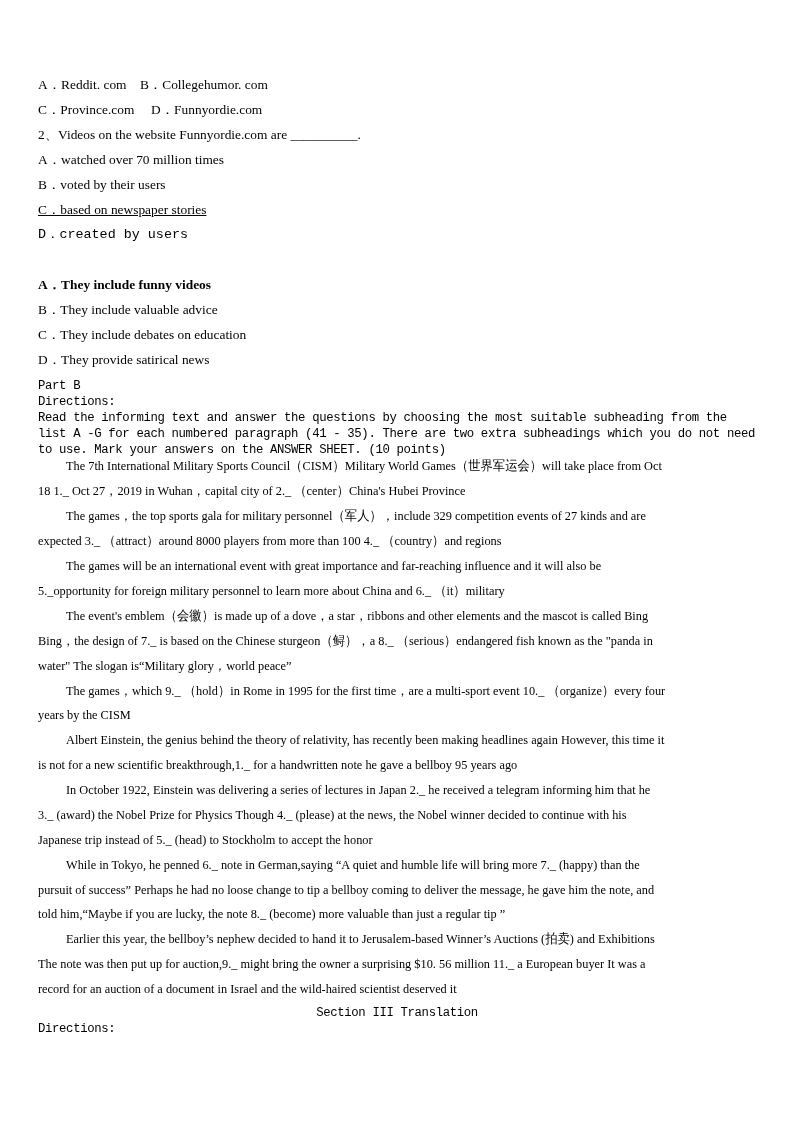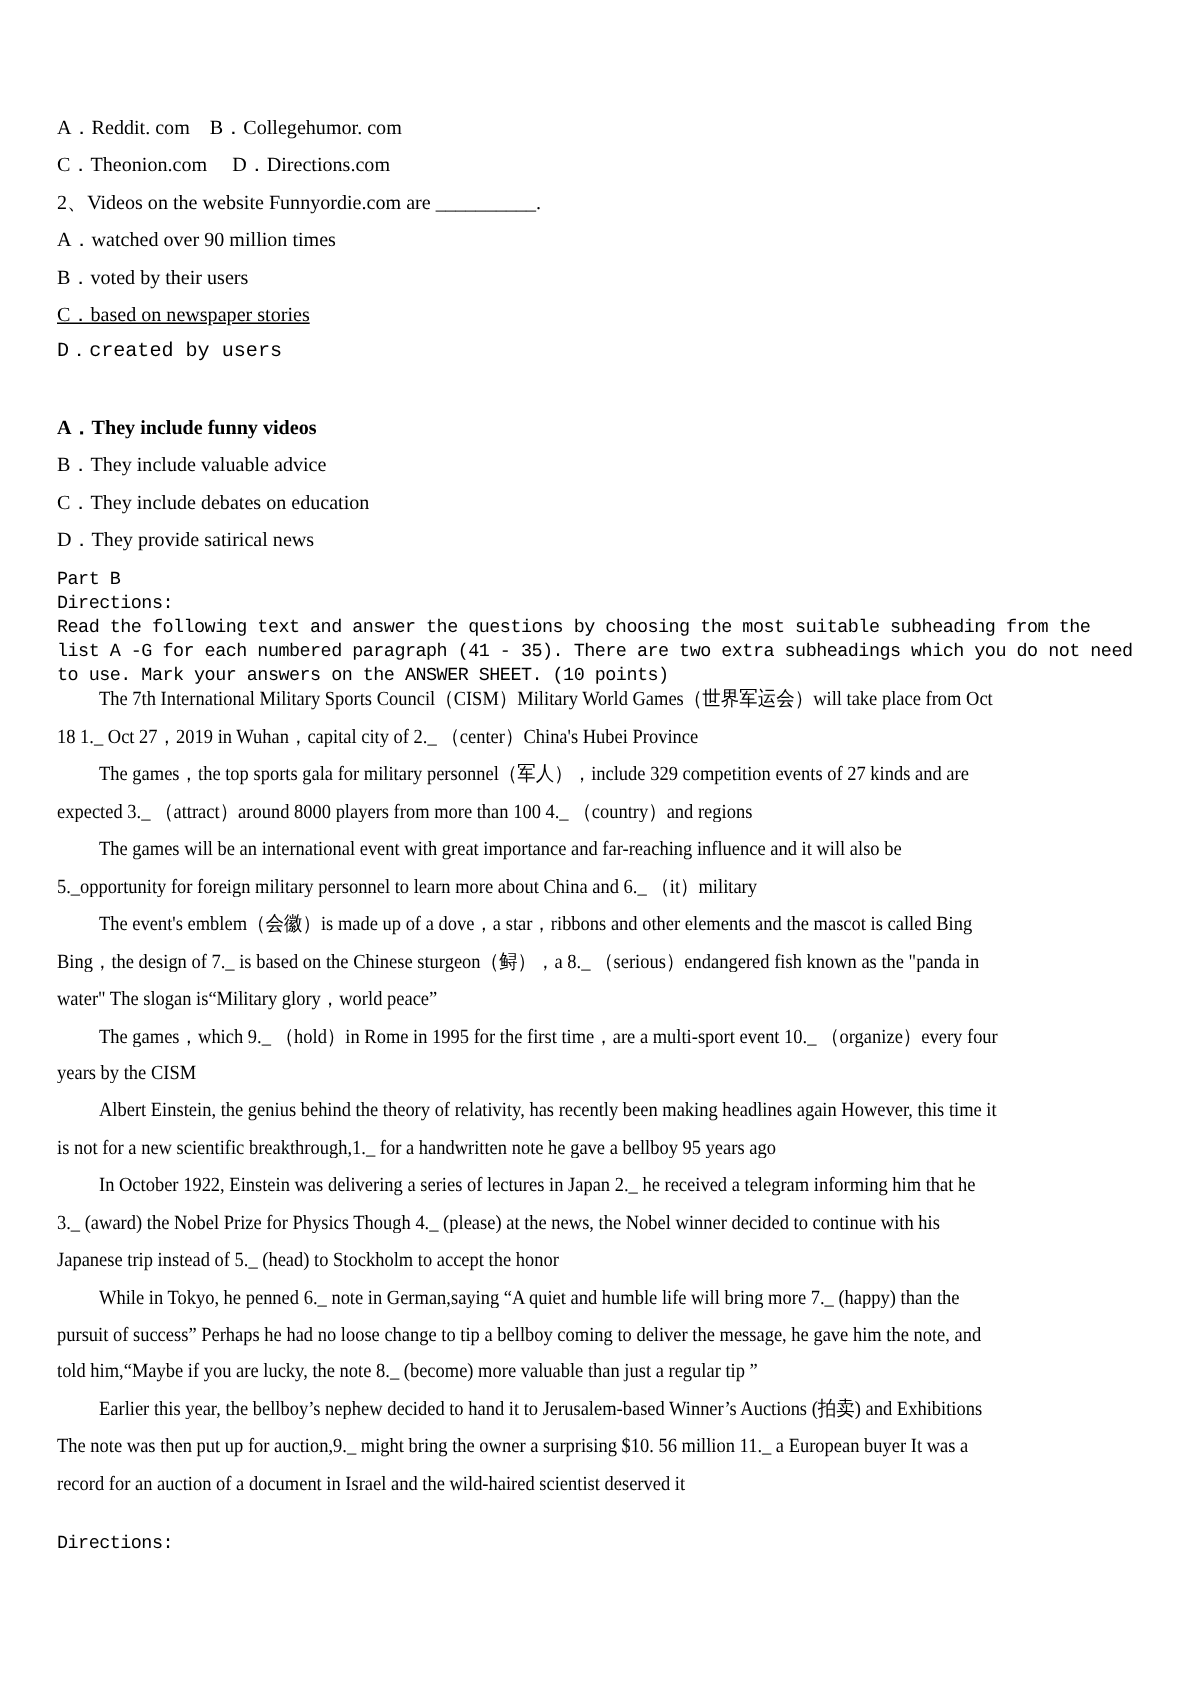--- a/index.html
+++ b/index.html
@@ -11,36 +11,36 @@
   .indent { left: 66px; }
   .narrow { transform-origin: 0 0; }
   .center { left: 0; width: 794px; text-align: center; }
 </style>
 </head>
 <body>
 
 <div class="page">
 
   <div class="line serif" style="top:77px;">A．Reddit. com　B．Collegehumor. com</div>
-  <div class="line serif" style="top:102px;">C．Theonion.com　 D．Directions.com</div>
+  <div class="line serif" style="top:102px;">C．Province.com　 D．Funnyordie.com</div>
 
   <div class="line serif" style="top:127px;">2、Videos on the website Funnyordie.com are __________.</div>
-  <div class="line serif" style="top:152px;">A．watched over 90 million times</div>
+  <div class="line serif" style="top:152px;">A．watched over 70 million times</div>
   <div class="line serif" style="top:177px;">B．voted by their users</div>
   <div class="line serif" style="top:202px;text-decoration:underline;">C．based on newspaper stories</div>
   <div class="line serif" style="top:227px;font-family:Liberation Mono, monospace;">D．created by users</div>
 
   <div class="line serif" style="top:277px;font-weight:bold;">A．They include funny videos</div>
   <div class="line serif" style="top:302px;">B．They include valuable advice</div>
   <div class="line serif" style="top:327px;">C．They include debates on education</div>
   <div class="line serif" style="top:352px;">D．They provide satirical news</div>
 
   <div class="line mono" style="top:378px;font-family:Liberation Mono, monospace;">Part B</div>
   <div class="line mono" style="top:394px;">Directions:</div>
-  <div class="line mono" style="top:410px;">Read the following text and answer the questions by choosing the most suitable subheading from the</div>
+  <div class="line mono" style="top:410px;">Read the informing text and answer the questions by choosing the most suitable subheading from the</div>
   <div class="line mono" style="top:426px;">list A -G for each numbered paragraph (41 - 35). There are two extra subheadings which you do not need</div>
   <div class="line mono" style="top:442px;">to use. Mark your answers on the ANSWER SHEET. (10 points)</div>
 
   <div class="line serif indent narrow" style="top:458px; transform:scaleX(0.92);">The 7th International Military Sports Council（CISM）Military World Games（世界军运会）will take place from Oct</div>
   <div class="line serif narrow" style="top:483px; transform:scaleX(0.92);">18 1._ Oct 27，2019 in Wuhan，capital city of 2._ （center）China's Hubei Province</div>
   <div class="line serif indent narrow" style="top:508px; transform:scaleX(0.92);">The games，the top sports gala for military personnel（军人），include 329 competition events of 27 kinds and are</div>
   <div class="line serif narrow" style="top:533px; transform:scaleX(0.92);">expected 3._ （attract）around 8000 players from more than 100 4._ （country）and regions</div>
   <div class="line serif indent narrow" style="top:558px; transform:scaleX(0.92);">The games will be an international event with great importance and far-reaching influence and it will also be</div>
   <div class="line serif narrow" style="top:583px; transform:scaleX(0.92);">5._opportunity for foreign military personnel to learn more about China and 6._ （it）military</div>
   <div class="line serif indent narrow" style="top:608px; transform:scaleX(0.92);">The event's emblem（会徽）is made up of a dove，a star，ribbons and other elements and the mascot is called Bing</div>
@@ -54,15 +54,16 @@
   <div class="line serif indent narrow" style="top:782px; transform:scaleX(0.92);">In October 1922, Einstein was delivering a series of lectures in Japan 2._ he received a telegram informing him that he</div>
   <div class="line serif narrow" style="top:807px; transform:scaleX(0.92);">3._ (award) the Nobel Prize for Physics Though 4._ (please) at the news, the Nobel winner decided to continue with his</div>
   <div class="line serif narrow" style="top:832px; transform:scaleX(0.92);">Japanese trip instead of 5._ (head) to Stockholm to accept the honor</div>
   <div class="line serif indent narrow" style="top:857px; transform:scaleX(0.92);">While in Tokyo, he penned 6._ note in German,saying “A quiet and humble life will bring more 7._ (happy) than the</div>
   <div class="line serif narrow" style="top:882px; transform:scaleX(0.92);">pursuit of success” Perhaps he had no loose change to tip a bellboy coming to deliver the message, he gave him the note, and</div>
   <div class="line serif narrow" style="top:906px; transform:scaleX(0.92);">told him,“Maybe if you are lucky, the note 8._ (become) more valuable than just a regular tip ”</div>
   <div class="line serif indent narrow" style="top:931px; transform:scaleX(0.92);">Earlier this year, the bellboy’s nephew decided to hand it to Jerusalem-based Winner’s Auctions (拍卖) and Exhibitions</div>
   <div class="line serif narrow" style="top:956px; transform:scaleX(0.92);">The note was then put up for auction,9._ might bring the owner a surprising $10.  56 million 11._ a European buyer It was a</div>
   <div class="line serif narrow" style="top:981px; transform:scaleX(0.92);">record for an auction of a document in Israel and the wild-haired scientist deserved it</div>
 
+  <div class="line mono center" style="top:1005px;">Section III Translation</div>
   <div class="line mono" style="top:1021px;">Directions:</div>
 
 </div>
 
 </body></html>

